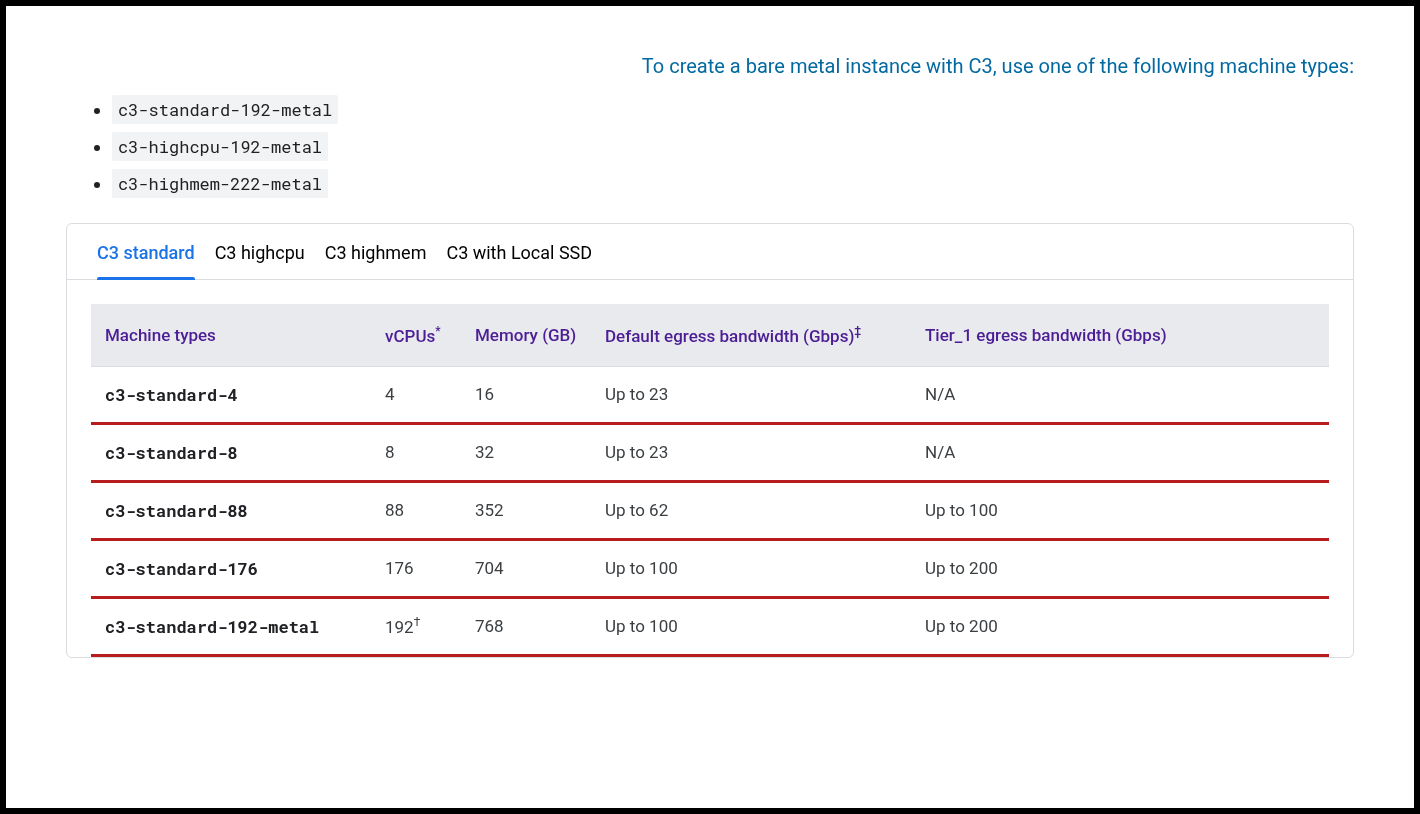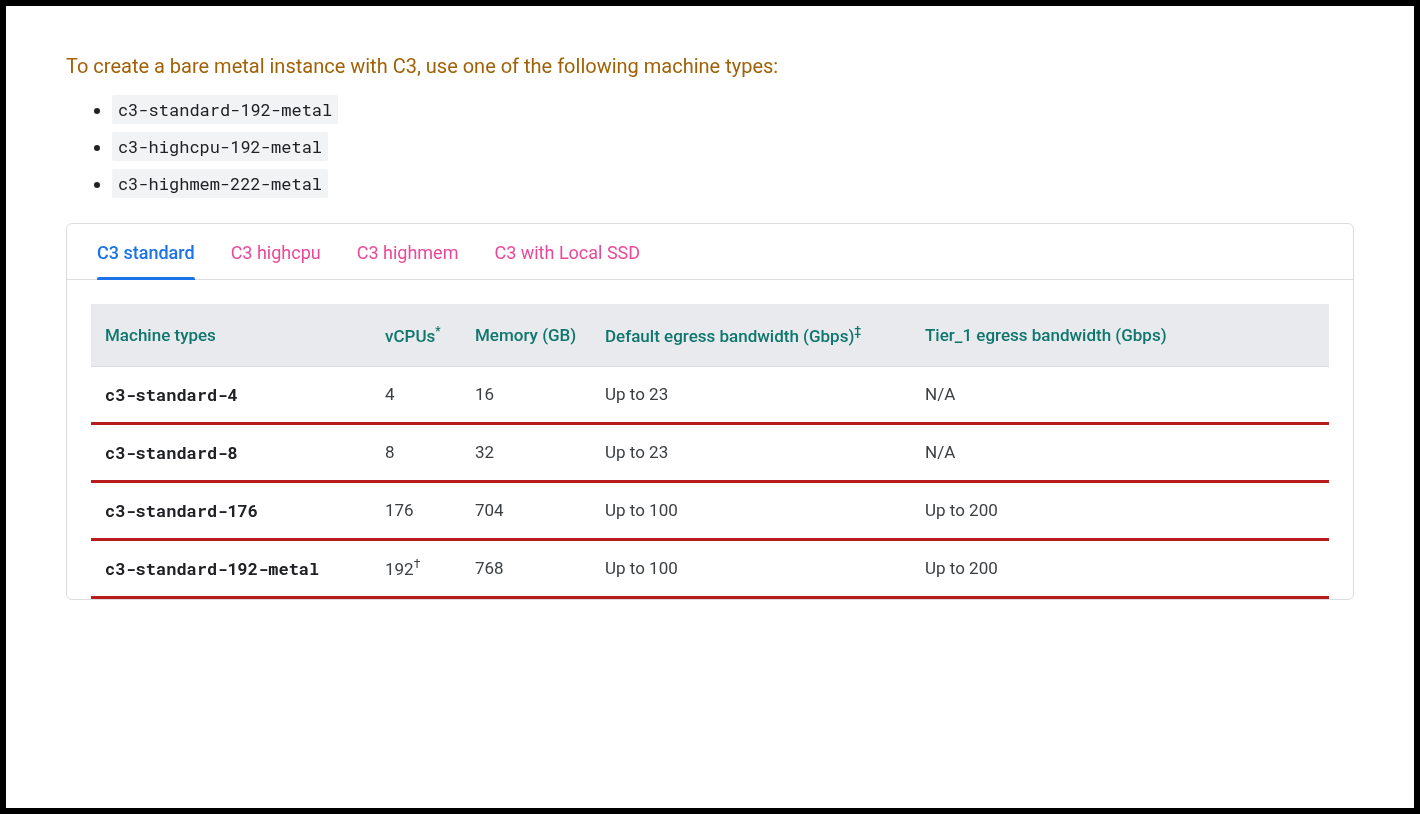--- a/index.html
+++ b/index.html
@@ -12,22 +12,23 @@
   }
   .frame {
     border: 6px solid #000;
     width: 1420px;
     height: 814px;
     overflow: hidden;
     padding: 28px 60px 0 60px;
   }
   .intro {
     font-size: 20px;
-    color: #a16207;
+    color: #0369a1;
     margin-bottom: 20px;
+    text-align: right;
   }
   ul.mtlist {
     list-style: disc;
     padding-left: 46px;
     margin: 0 0 28px 0;
   }
   ul.mtlist li {
     font-size: 18px;
     margin: 14px 0;
     color: #202124;
@@ -40,27 +41,27 @@
     font-size: 17px;
     color: #202124;
   }
   .panel {
     border: 1px solid #dadce0;
     border-radius: 6px;
     padding: 0;
   }
   .tabs {
     display: flex;
-    gap: 36px;
+    gap: 20px;
     padding: 18px 30px 0 30px;
     border-bottom: 1px solid #dadce0;
   }
   .tab {
     font-size: 18px;
-    color: #ec4899;
+    color: #000000;
     padding-bottom: 16px;
     cursor: pointer;
     position: relative;
   }
   .tab.active {
     color: #1a73e8;
     font-weight: 500;
   }
   .tab.active::after {
     content: "";
@@ -76,21 +77,21 @@
   table.spec {
     width: 100%;
     border-collapse: collapse;
     font-size: 17px;
   }
   table.spec thead th {
     text-align: left;
     font-weight: 500;
     background: #e8eaed;
     padding: 20px 14px;
-    color: #0f766e;
+    color: #4c1d95;
     border-bottom: 1px solid #dadce0;
   }
   table.spec tbody td {
     padding: 16px 14px;
     border-bottom: 3px solid #b91c1c;
     color: #3c4043;
   }
   table.spec tbody td:first-child {
     font-family: "Roboto Mono", Menlo, Consolas, monospace;
     font-weight: 700;
@@ -148,20 +149,27 @@
               <td>N/A</td>
             </tr>
             <tr>
               <td>c3-standard-8</td>
               <td><span>8</span></td>
               <td>32</td>
               <td>Up to 23</td>
               <td>N/A</td>
             </tr>
             <tr>
+              <td>c3-standard-88</td>
+              <td><span>88</span></td>
+              <td>352</td>
+              <td>Up to 62</td>
+              <td>Up to 100</td>
+            </tr>
+            <tr>
               <td>c3-standard-176</td>
               <td><span>176</span></td>
               <td>704</td>
               <td>Up to 100</td>
               <td>Up to 200</td>
             </tr>
             <tr>
               <td>c3-standard-192-metal</td>
               <td><span>192</span><span class="sup">†</span></td>
               <td>768</td>

